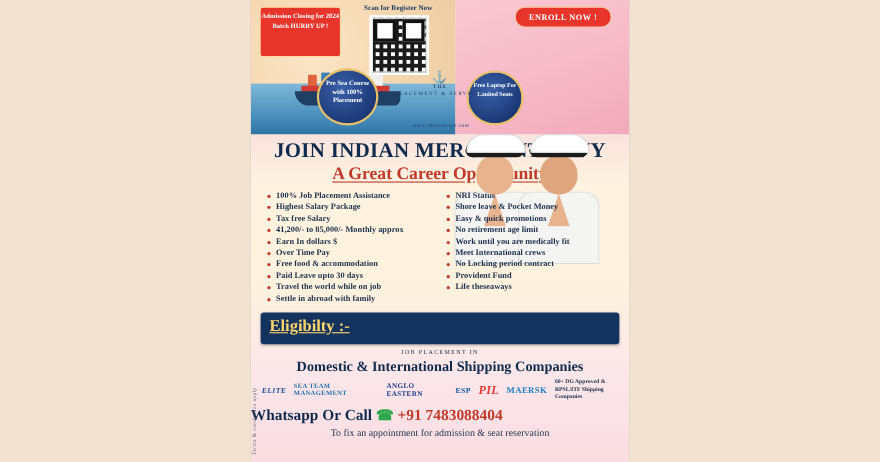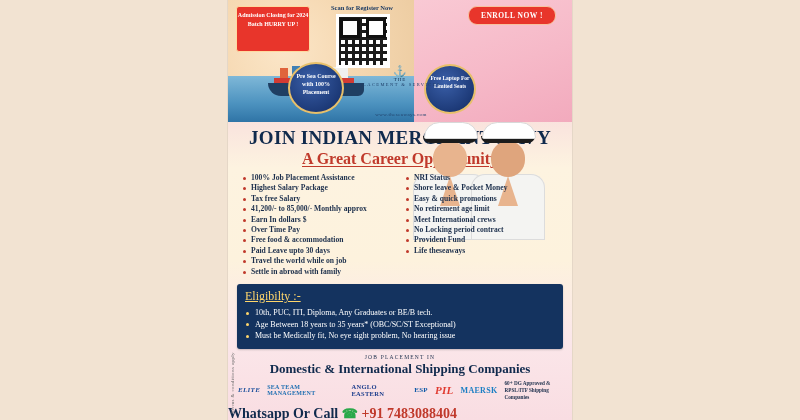--- a/index.html
+++ b/index.html
@@ -126,21 +126,21 @@
   }
   .col li::before{
     content:"";position:absolute;left:1px;top:4px;width:3px;height:3px;border-radius:50%;background:#c0392b;
   }
 
   
   .elig{
     margin:7px 9px 0 9px;background:#14335f;border-radius:3px;padding:5px 8px 7px 8px;
     color:#fff;box-shadow:0 1px 2px rgba(0,0,0,.2);
   }
-  .elig .t{font-size:12px;font-weight:normal;color:#ffd66b;text-decoration:underline;}
+  .elig .t{font-size:15px;font-weight:bold;color:#ffd66b;text-decoration:underline;}
   .elig ul{margin:3px 0 0 0;padding:0;list-style:none;}
   .elig li{font-size:8px;line-height:11.5px;position:relative;padding-left:10px;}
   .elig li::before{content:"";position:absolute;left:1px;top:4.5px;width:3px;height:3px;border-radius:50%;background:#ffd66b;}
 
   
   .plc-label{text-align:center;font-size:5.5px;letter-spacing:1.2px;color:#1b2e4b;margin-top:5px;}
   .plc-title{text-align:center;font-size:13px;font-weight:bold;color:#102a4d;margin-top:1px;}
   .logos{
     display:flex;align-items:center;justify-content:center;gap:7px;margin-top:3px;padding:0 10px;
   }
@@ -238,35 +238,31 @@
           <li>Travel the world while on job</li>
           <li>Settle in abroad with family</li>
         </ul>
       </div>
       <div class="col">
         <ul>
           <li>NRI Status</li>
           <li>Shore leave &amp; Pocket Money</li>
           <li>Easy &amp; quick promotions</li>
           <li>No retirement age limit</li>
+          <li>Work until you are medically fit</li>
           <li>Meet International crews</li>
           <li>No Locking period contract</li>
           <li>Provident Fund</li>
           <li>Life theseaways</li>
         </ul>
       </div>
     </div>
 
     <div class="elig">
       <div class="t">Eligibilty :-</div>
-      <ul>
-        <li>10th, PUC, ITI, Diploma, Any Graduates or BE/B tech.</li>
-        <li>Age Between 18 years to 35 years* (OBC/SC/ST Exceptional)</li>
-        <li>Must be Medically fit, No eye sight problem, No hearing issue</li>
-      </ul>
     </div>
 
     <div class="plc-label">JOB PLACEMENT IN</div>
     <div class="plc-title">Domestic &amp; International Shipping Companies</div>
     <div class="logos">
       <span class="lg elite">ELITE</span>
       <span class="lg steam">SEA TEAM MANAGEMENT</span>
       <span class="lg anglo">ANGLO EASTERN</span>
       <span class="lg esp">ESP</span>
       <span class="lg pil">PIL</span>

